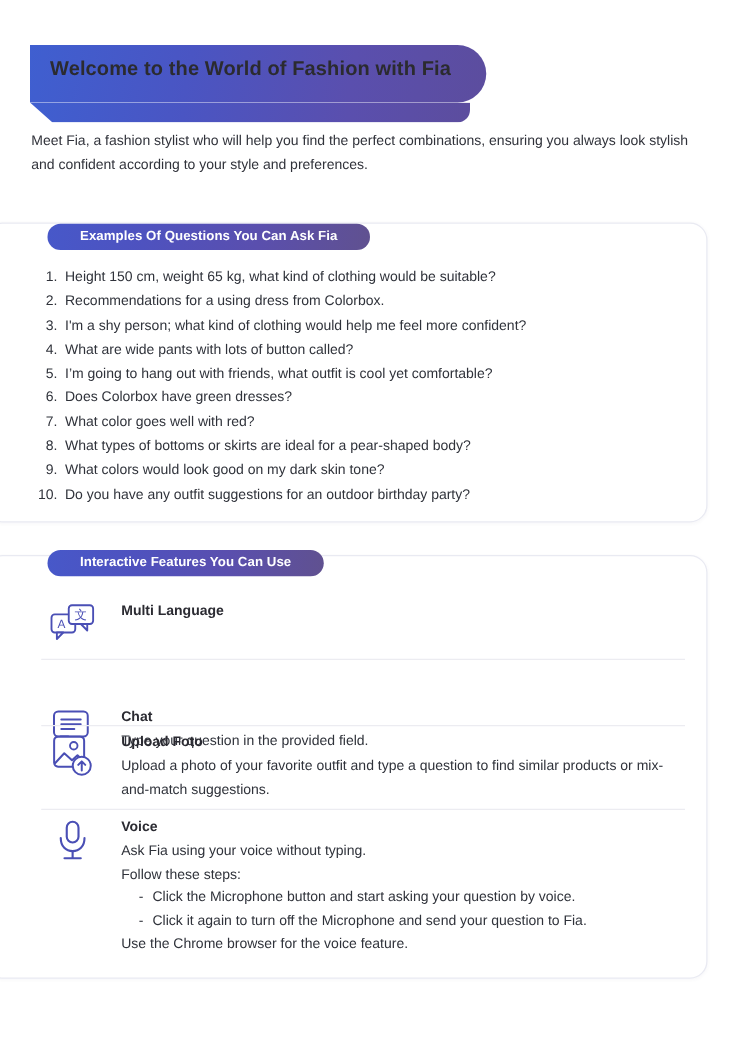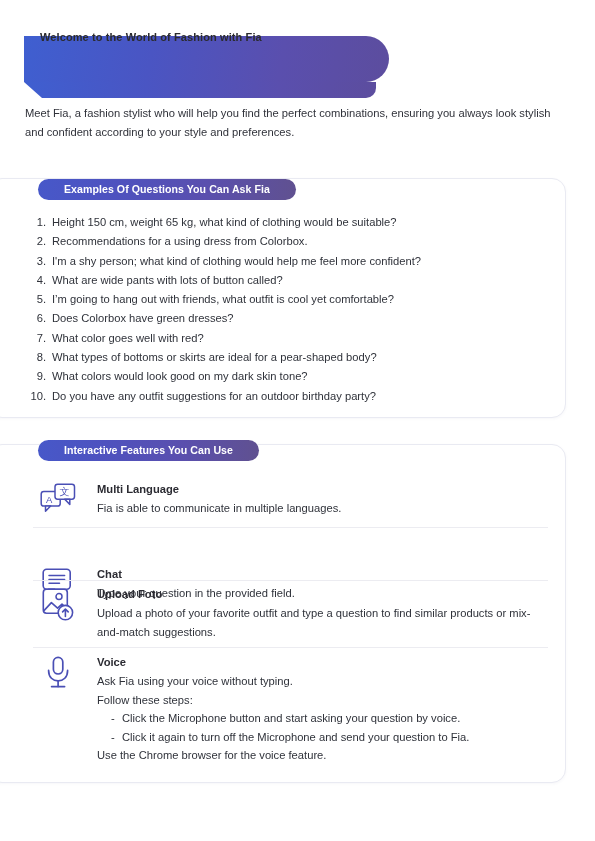--- a/index.html
+++ b/index.html
@@ -41,22 +41,22 @@
     top: 46px;
     width: 352px;
     height: 16px;
     background: linear-gradient(100deg, #3f5fd0 0%, #4a55c3 35%, #5a4fae 72%, #5c4d9e 100%);
     border-radius: 0 0 10px 0;
     clip-path: polygon(0 0, 100% 0, 100% 100%, 18px 100%);
   }
   .header-title {
     position: absolute;
     left: 40px;
-    top: 31px;
-    font-size: 11px;
+    top: 47px;
+    font-size: 16px;
     font-weight: bold;
     color: #2b2b2f;
     letter-spacing: 0.1px;
     white-space: nowrap;
     z-index: 3;
   }
 
   
   .intro {
     position: absolute;
@@ -255,21 +255,20 @@
         <rect x="1.2" y="8.5" width="19" height="14.5" rx="2.6" fill="#ffffff" stroke="#4a4fb5" stroke-width="1.5"></rect>
         <path d="M5.5 23 L5.5 28.2 L10.6 23 Z" fill="#ffffff" stroke="#4a4fb5" stroke-width="1.5" stroke-linejoin="round"></path>
         <rect x="15" y="1.2" width="19.5" height="15" rx="2.6" fill="#ffffff" stroke="#4a4fb5" stroke-width="1.5"></rect>
         <path d="M29.8 16.2 L29.8 21.4 L24.7 16.2 Z" fill="#ffffff" stroke="#4a4fb5" stroke-width="1.5" stroke-linejoin="round"></path>
         <text x="24.6" y="12.4" font-family="'DejaVu Sans', sans-serif" font-size="10" fill="#4a4fb5" text-anchor="middle">文</text>
         <text x="9.2" y="19.5" font-family="'Liberation Sans', sans-serif" font-size="9.5" fill="#4a4fb5" text-anchor="middle">A</text>
       </svg>
     </div>
     <div class="feature-body">
       <div class="feature-title">Multi Language</div>
-      <div class="feature-desc">Fia is able to communicate in multiple languages.</div>
     </div>
   </div>
 
   <div class="divider" id="div-1"></div>
 
   <div class="feature" id="feature-chat">
     <div class="feature-icon">
       <svg width="32" height="30" viewBox="0 0 32 30">
         <rect x="1.2" y="1.2" width="27" height="20" rx="3.4" fill="#ffffff" stroke="#4a4fb5" stroke-width="1.6"></rect>
         <path d="M6.5 21.2 L6.5 27.3 L12.6 21.2 Z" fill="#ffffff" stroke="#4a4fb5" stroke-width="1.6" stroke-linejoin="round"></path>

